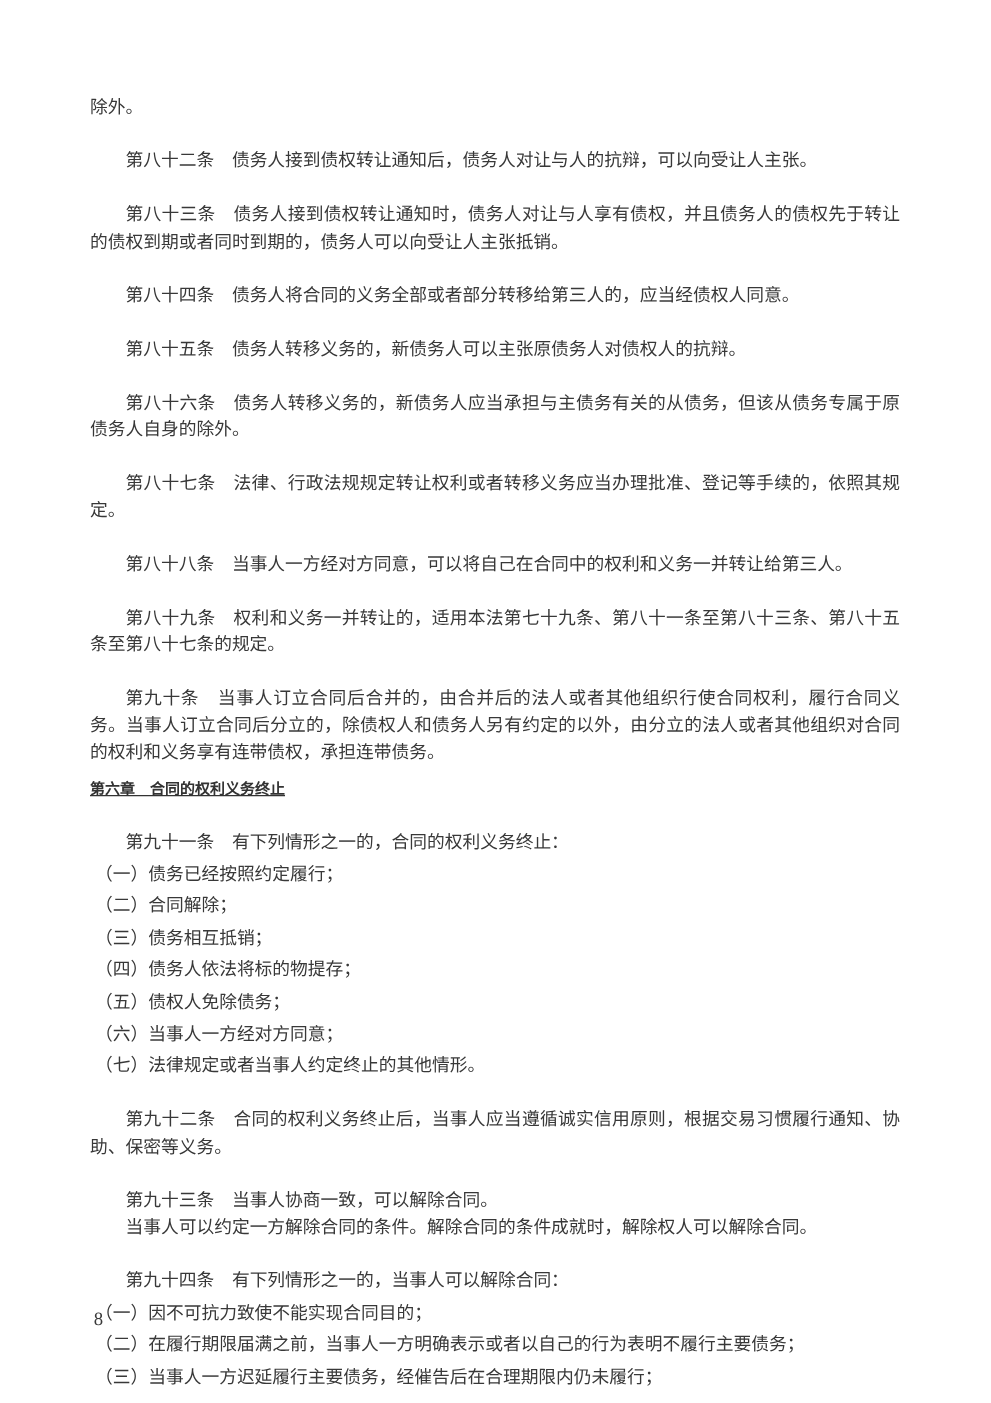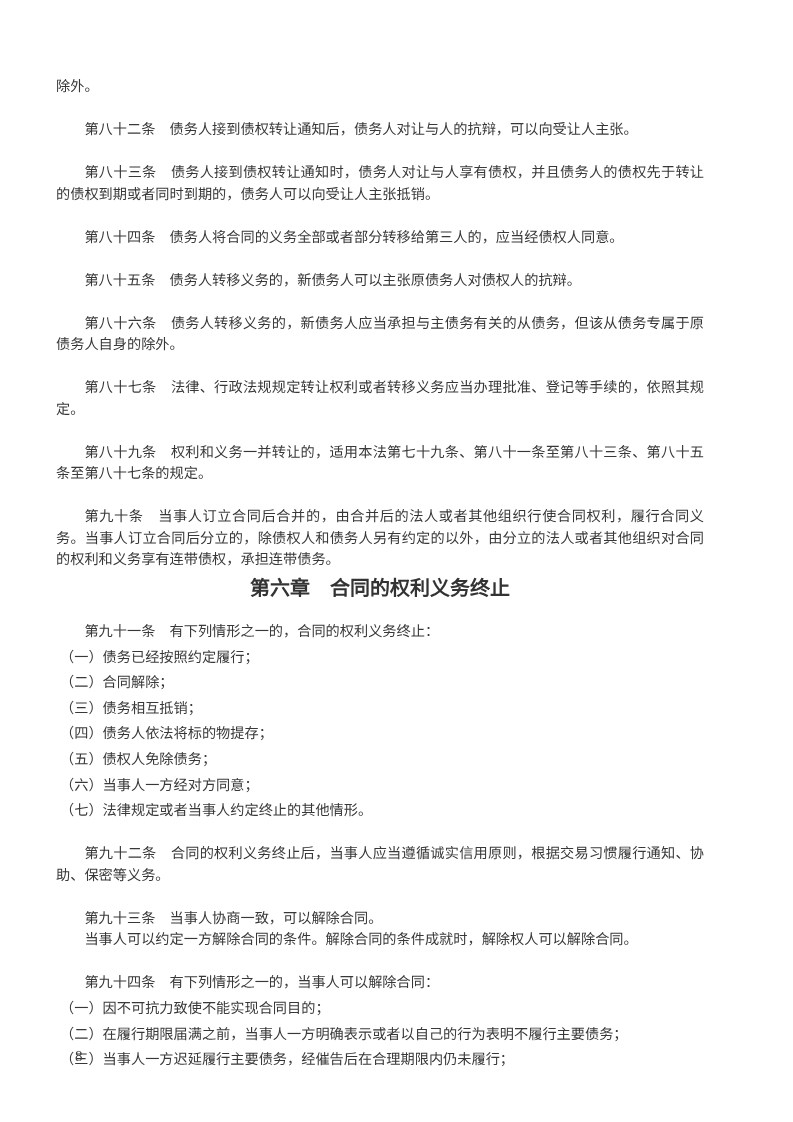--- a/index.html
+++ b/index.html
@@ -11,21 +11,21 @@
     position: relative;
     width: 793px;
     height: 1122px;
     background: #ffffff;
     overflow: hidden;
     font-family: "Liberation Serif", "DejaVu Serif", serif;
     color: #383838;
   }
   .content {
     position: absolute;
-    left: 56px;
+    left: 72px;
     top: 76px;
     width: 648px;
     font-size: 14.2px;
     line-height: 21.6px;
     text-align: justify;
   }
   .para {
     margin: 0 0 21.4px 0;
     text-indent: 2em;
     padding: 0;
@@ -47,25 +47,25 @@
   }
   .article-group.last {
     margin-bottom: 0;
   }
   .before-heading {
     margin-bottom: 0;
   }
   .chapter {
     margin: 7px 0 21.4px 0;
     padding: 0;
-    font-size: 20px;
+    font-size: 12px;
     font-weight: bold;
-    text-align: center;
     text-indent: 0;
     color: #333333;
+    text-decoration: underline;
   }
   .footer-pagenum {
     position: absolute;
     left: 75px;
     top: 1048px;
     font-size: 15px;
     line-height: 16px;
     color: #3a3a3a;
   }
 </style>
@@ -76,20 +76,21 @@
   <div class="content">
 
     <p class="para no-indent">除外。</p>
 
     <p class="para">第八十二条　债务人接到债权转让通知后，债务人对让与人的抗辩，可以向受让人主张。</p>
     <p class="para">第八十三条　债务人接到债权转让通知时，债务人对让与人享有债权，并且债务人的债权先于转让的债权到期或者同时到期的，债务人可以向受让人主张抵销。</p>
     <p class="para">第八十四条　债务人将合同的义务全部或者部分转移给第三人的，应当经债权人同意。</p>
     <p class="para">第八十五条　债务人转移义务的，新债务人可以主张原债务人对债权人的抗辩。</p>
     <p class="para">第八十六条　债务人转移义务的，新债务人应当承担与主债务有关的从债务，但该从债务专属于原债务人自身的除外。</p>
     <p class="para">第八十七条　法律、行政法规规定转让权利或者转移义务应当办理批准、登记等手续的，依照其规定。</p>
+    <p class="para">第八十八条　当事人一方经对方同意，可以将自己在合同中的权利和义务一并转让给第三人。</p>
     <p class="para">第八十九条　权利和义务一并转让的，适用本法第七十九条、第八十一条至第八十三条、第八十五条至第八十七条的规定。</p>
     <p class="para before-heading">第九十条　当事人订立合同后合并的，由合并后的法人或者其他组织行使合同权利，履行合同义务。当事人订立合同后分立的，除债权人和债务人另有约定的以外，由分立的法人或者其他组织对合同的权利和义务享有连带债权，承担连带债务。</p>
 
     <h2 class="chapter">第六章　合同的权利义务终止</h2>
 
     <div class="article-group">
       <p class="para tight">第九十一条　有下列情形之一的，合同的权利义务终止：</p>
       <p class="item">（一）债务已经按照约定履行；</p>
       <p class="item">（二）合同解除；</p>
       <p class="item">（三）债务相互抵销；</p>

